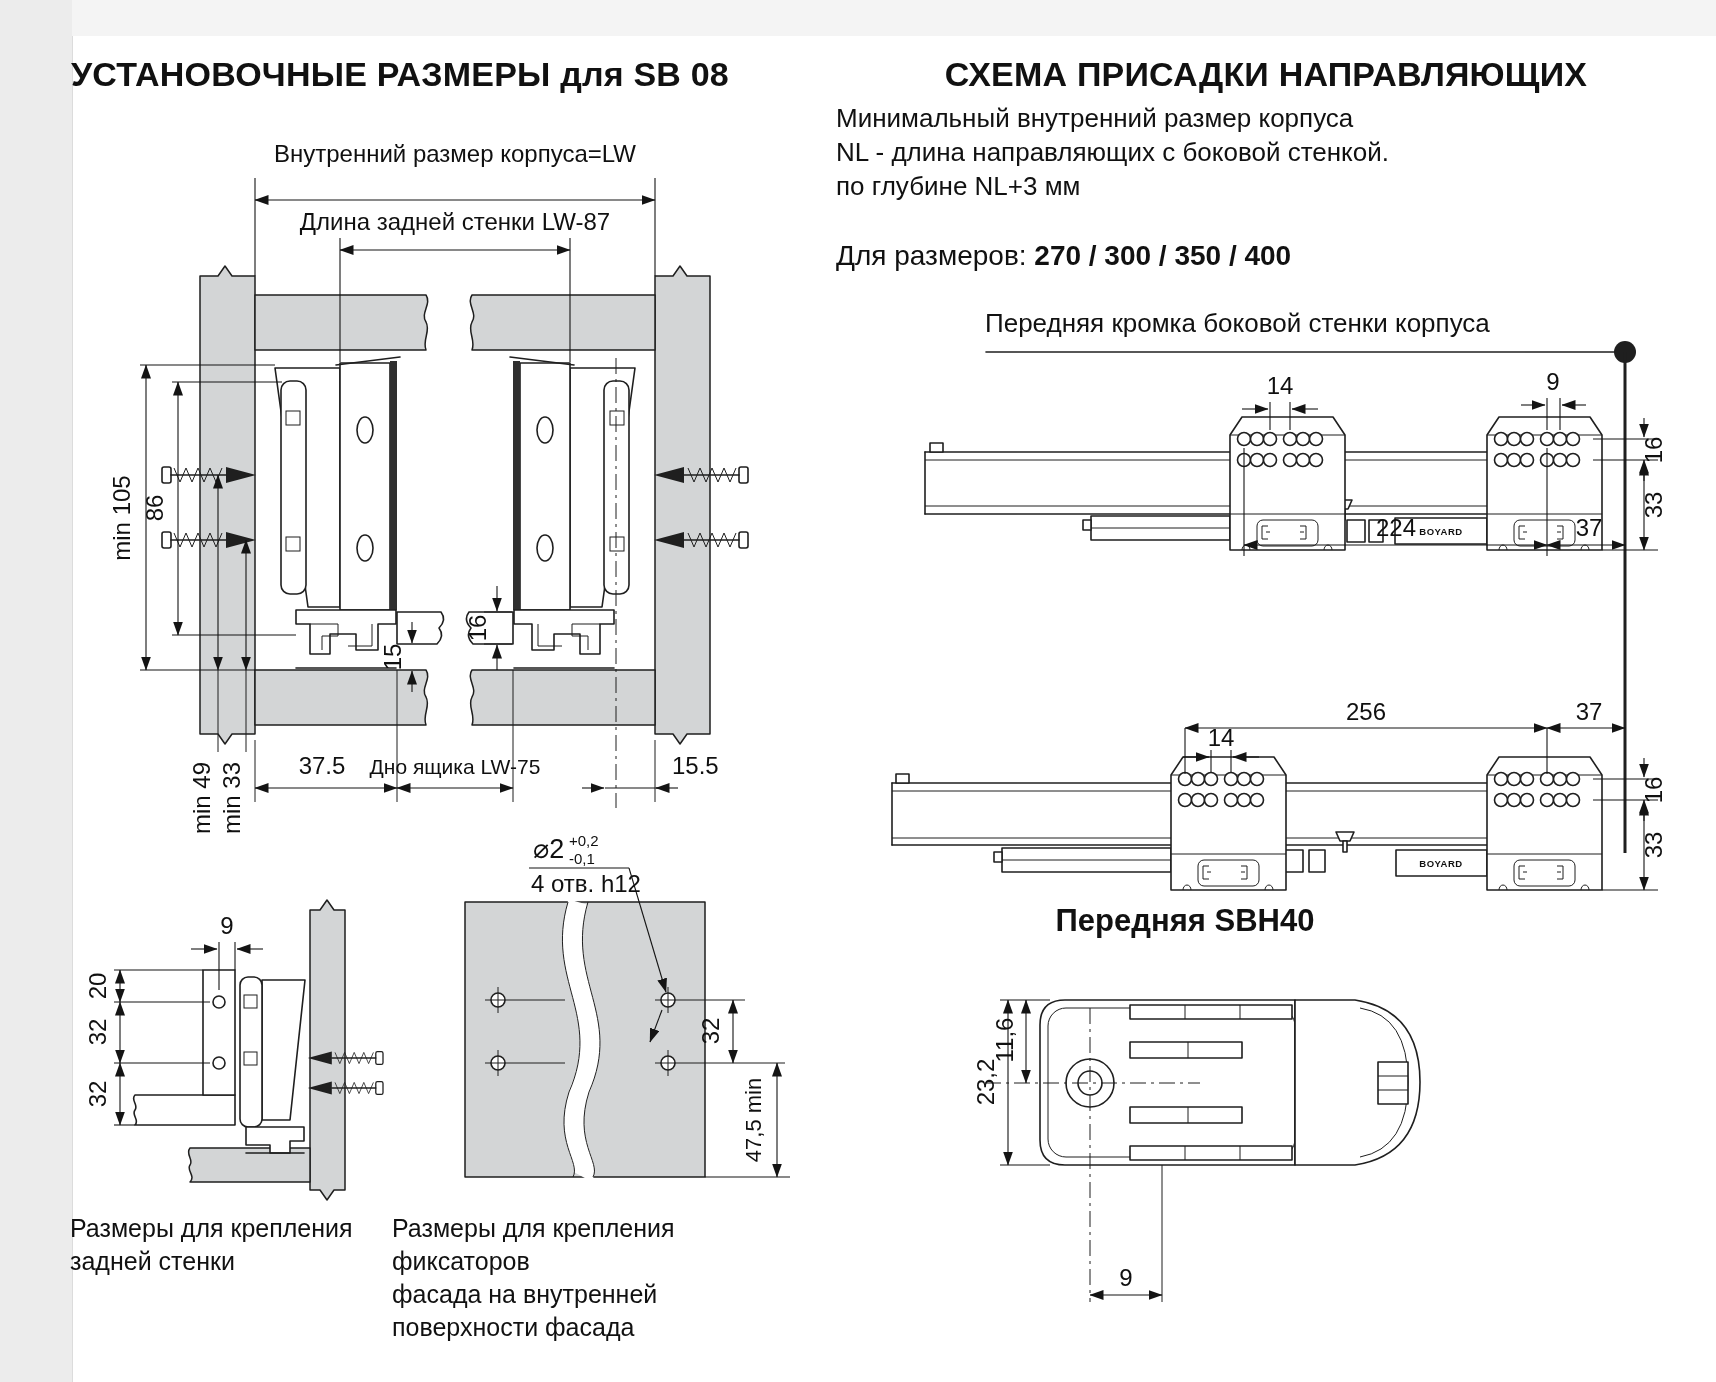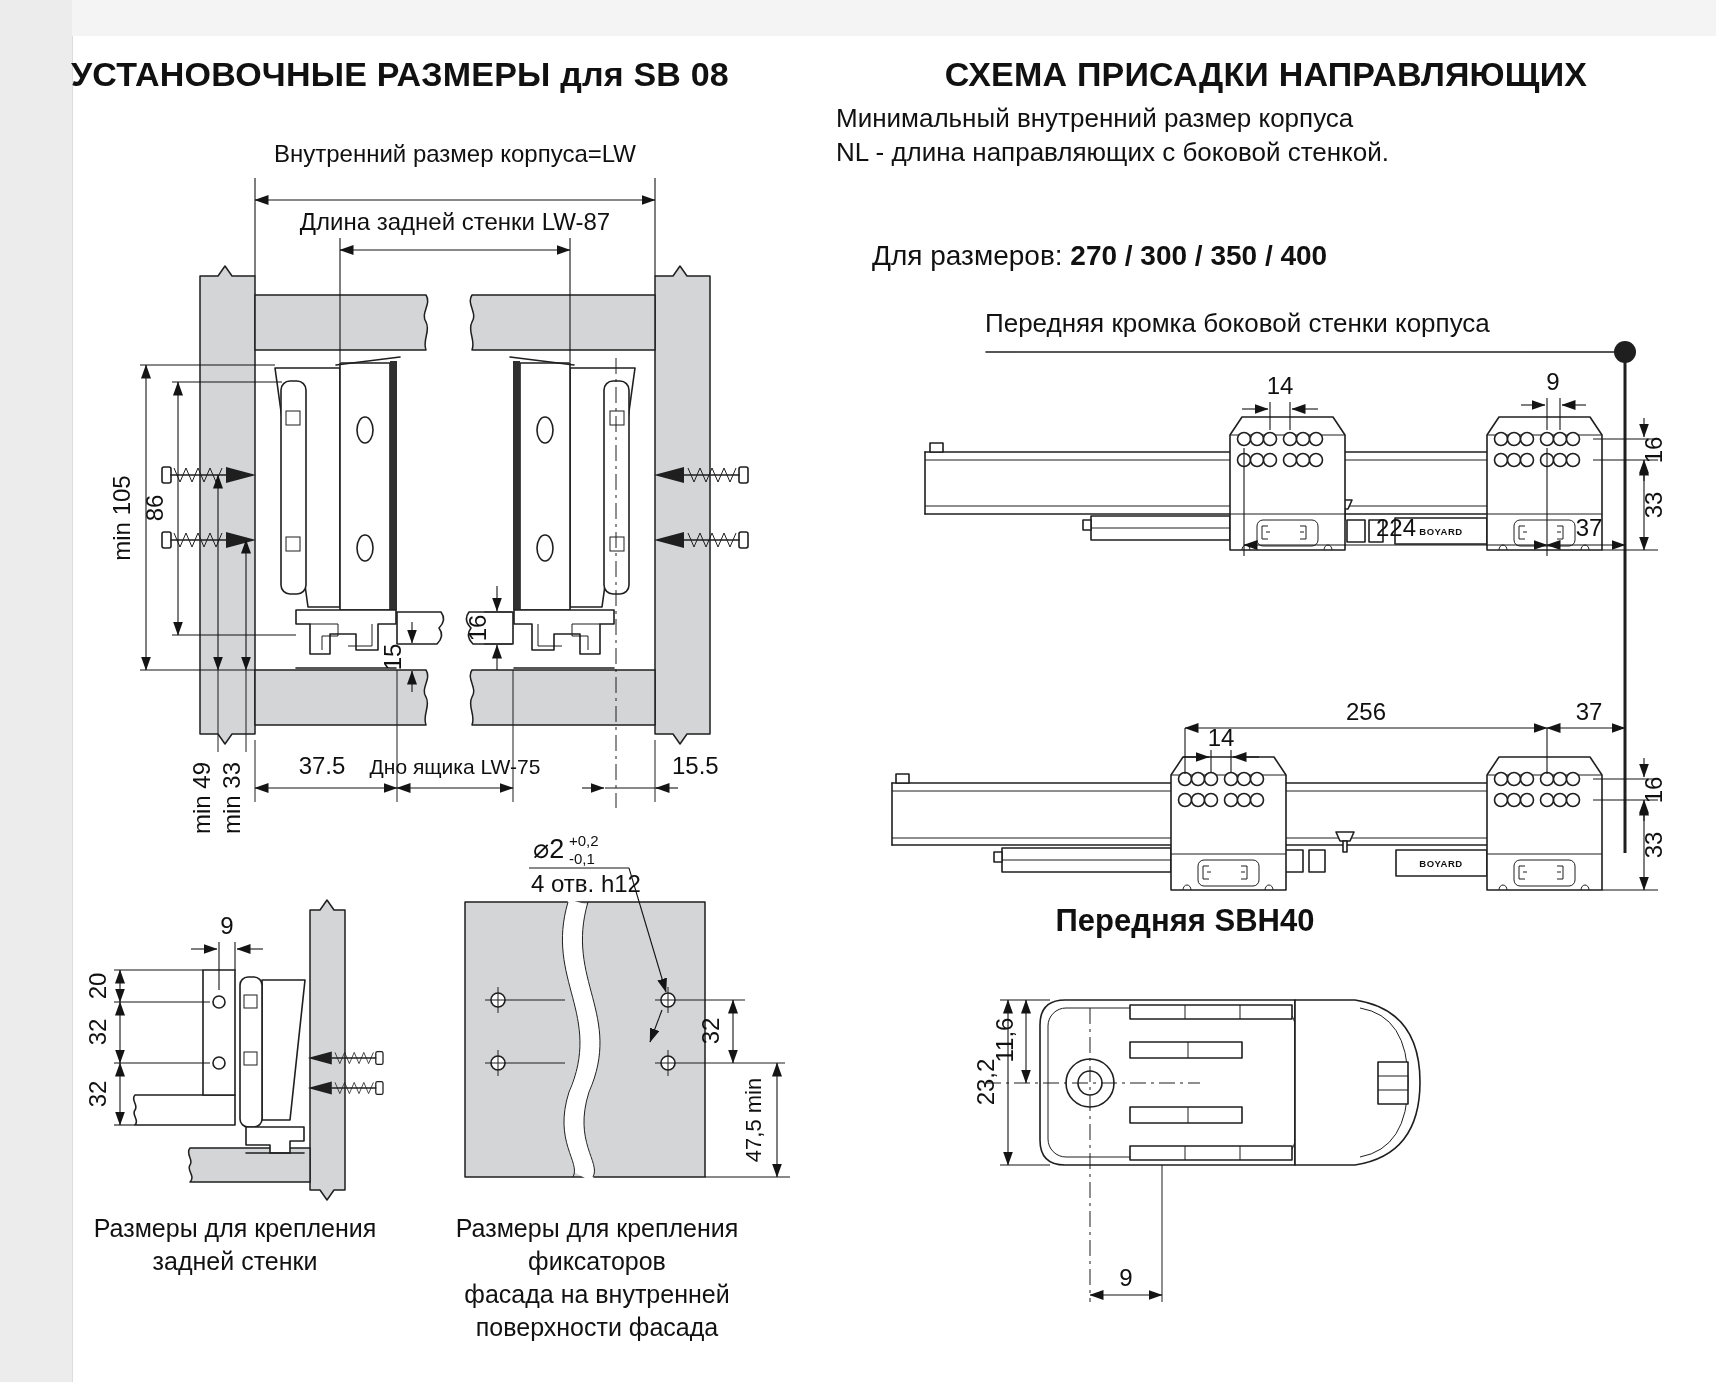--- a/index.html
+++ b/index.html
@@ -6,21 +6,21 @@
   #page{position:relative;width:1716px;height:1382px;background:#fff;overflow:hidden;
         font-family:"Liberation Sans","DejaVu Sans",sans-serif;color:#111;padding-left:44px;}
   .abs{position:absolute;}
   .edge-l{left:0;top:0;width:72px;height:1382px;background:#ececec;border-right:1px solid #dcdcdc;}
   .edge-t{left:72px;top:0;width:1644px;height:36px;background:#f4f4f4;}
   .h1{font-size:34px;font-weight:bold;text-align:center;letter-spacing:.2px;}
   .note{font-size:26px;line-height:1.3;}
   .sizes{font-size:28px;}
   .sizes b{font-weight:bold;}
   .frontlbl{font-size:26px;text-align:left;}
-  .cap{font-size:25px;line-height:1.32;text-align:center;}
+  .cap{font-size:25px;line-height:1.32;}
   .h2{font-size:31px;font-weight:bold;text-align:center;}
   svg{display:block;overflow:visible;}
   svg text{font-family:"Liberation Sans","DejaVu Sans",sans-serif;fill:#101010;}
   .t24{font-size:24px;} .t22{font-size:22px;} .t21{font-size:21px;} .t15{font-size:15px;}
   .tb9{font-size:9.5px;font-weight:bold;letter-spacing:.5px;}
   .ln{stroke:#1f1f1f;stroke-width:1.6;fill:none;stroke-linejoin:round;stroke-linecap:round;}
   .thin{stroke:#1f1f1f;stroke-width:1;fill:none;}
   .w{fill:#ffffff;stroke:#1f1f1f;stroke-width:1.6;stroke-linejoin:round;}
   .gray{fill:#d3d5d6;stroke:#1f1f1f;stroke-width:1.5;stroke-linejoin:round;}
   .dim{stroke:#141414;stroke-width:1.1;fill:none;}
@@ -228,22 +228,23 @@
   <div class="abs h1" style="left:836px;top:55px;width:860px;">СХЕМА ПРИСАДКИ НАПРАВЛЯЮЩИХ</div>
 
   <div class="abs cap" style="left:392px;top:1212px;width:410px;">
     <div>Размеры для крепления фиксаторов</div>
     <div>фасада на внутренней</div>
     <div>поверхности фасада</div>
   </div>
   <div class="abs note" style="left:836px;top:102px;width:700px;">
     <div>Минимальный внутренний размер корпуса</div>
     <div>NL - длина направляющих с боковой стенкой.</div>
+    <div>по глубине NL+3 мм</div>
   </div>
-  <div class="abs sizes" style="left:836px;top:240px;margin-left:36px;">
+  <div class="abs sizes" style="left:836px;top:240px;">
     <span>Для размеров:</span>&nbsp;<b>270 / 300 / 350 / 400</b>
   </div>
   <div class="abs frontlbl" style="left:985px;top:308px;width:560px;">Передняя кромка боковой стенки корпуса</div>
 
   <svg class="abs" style="left:836px;top:332px;" width="880" height="336" viewBox="0 0 880 336">
     <line class="ln" x1="150" y1="20" x2="789" y2="20"></line>
     <circle cx="789" cy="20" r="11" fill="#1f1f1f"></circle>
     <line x1="789" y1="20" x2="789" y2="336" stroke="#1f1f1f" stroke-width="3"></line>
 
     <g>

